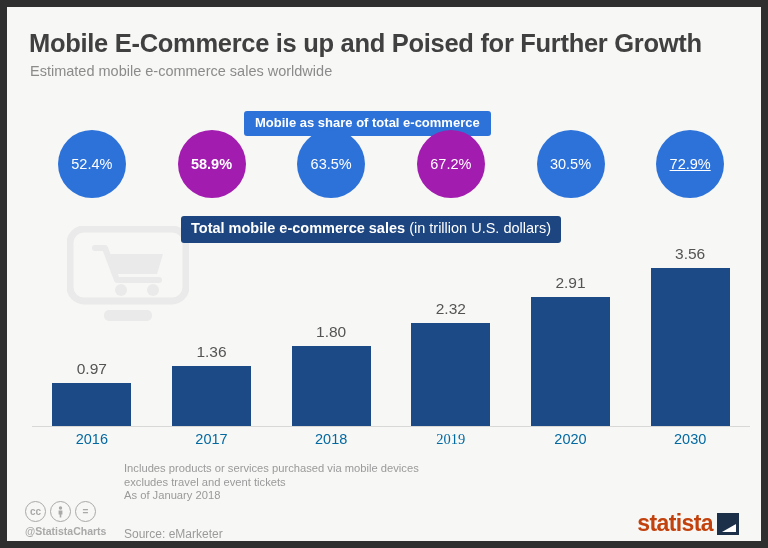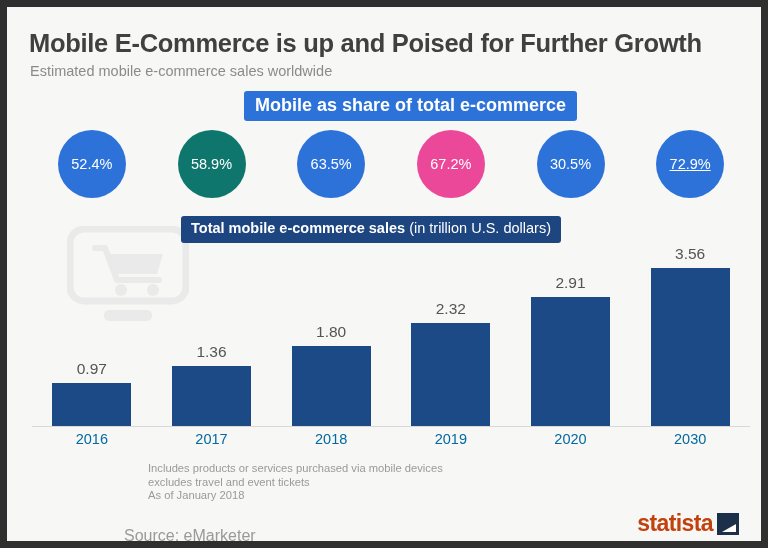--- a/index.html
+++ b/index.html
@@ -50,24 +50,24 @@
   
   .banner {
     position: absolute;
     color: #ffffff;
     border-radius: 3px;
     white-space: nowrap;
     line-height: 1;
   }
   .banner-share {
     left: 237px;
-    top: 84px;
+    top: 104px;
     padding: 5px 11px 7px 11px;
     background: #2d72d9;
-    font-size: 18px;
+    font-size: 13px;
     font-weight: bold;
   }
   .banner-total {
     left: 174px;
     top: 209px;
     padding: 5px 10px 7px 10px;
     background: #1d457f;
     font-size: 14.5px;
   }
   .banner-total .b-strong { font-weight: bold; }
@@ -145,27 +145,26 @@
 
   
   .footnote {
     position: absolute;
     left: 117px;
     top: 455px;
     font-size: 11.2px;
     line-height: 13.6px;
     color: #9a9a9a;
     white-space: nowrap;
-    margin-left: 24px;
   }
   .source {
     position: absolute;
     left: 117px;
     top: 520px;
-    font-size: 16px;
+    font-size: 12px;
     color: #9a9a9a;
   }
   .cc-group {
     position: absolute;
     left: 18px;
     top: 494px;
     width: 92px;
   }
   .cc-icons {
     display: flex;
@@ -220,23 +219,23 @@
 <div class="frame">
   <div class="inner">
 
     <div class="title">Mobile E-Commerce is up and Poised for Further Growth</div>
     <div class="subtitle">Estimated mobile e-commerce sales worldwide</div>
 
     <div class="banner banner-share">Mobile as share of total e-commerce</div>
 
     <div class="circles">
         <div class="bubble" style="left: 50.8333px; top: 0px; background: rgb(45, 114, 217);">52.4%</div>
-        <div class="bubble" style="left: 170.5px; top: 0px; background: #0f766e;">58.9%</div>
+        <div class="bubble" style="left: 170.5px; top: 0px; background: #a21caf; font-weight: bold;">58.9%</div>
         <div class="bubble" style="left: 290.167px; top: 0px; background: rgb(45, 114, 217);">63.5%</div>
-        <div class="bubble" style="left: 409.833px; top: 0px; background: #ec4899;">67.2%</div>
+        <div class="bubble" style="left: 409.833px; top: 0px; background: #a21caf;">67.2%</div>
         <div class="bubble" style="left: 529.5px; top: 0px; background: rgb(45, 114, 217);">30.5%</div>
         <div class="bubble" style="left: 649.167px; top: 0px; background: rgb(45, 114, 217); text-decoration: underline;">72.9%</div>
       </div>
 
     <svg class="watermark" viewBox="0 0 122 98" xmlns="http://www.w3.org/2000/svg">
       <rect x="3" y="3" width="116" height="72" rx="14" ry="14" fill="none" stroke="#eaeaea" stroke-width="7"></rect>
       <path d="M28 22 L38 22 L50 54 L92 54" fill="none" stroke="#eaeaea" stroke-width="6" stroke-linecap="round" stroke-linejoin="round"></path>
       <path d="M41 28 L96 28 L90 48 L49 48 Z" fill="#eaeaea"></path>
       <circle cx="54" cy="64" r="6" fill="#eaeaea"></circle>
       <circle cx="86" cy="64" r="6" fill="#eaeaea"></circle>
@@ -261,33 +260,46 @@
           <div class="bar-value" style="left: 404.333px; width: 79px; top: 293.087px;">2.32</div>
           <div class="bar" style="left: 524px; top: 289.915px; width: 79px; height: 129.085px; position: absolute; background: rgb(28, 74, 134);"></div>
           <div class="bar-value" style="left: 524px; width: 79px; top: 266.915px;">2.91</div>
           <div class="bar" style="left: 643.667px; top: 261.082px; width: 79px; height: 157.918px; position: absolute; background: rgb(28, 74, 134);"></div>
           <div class="bar-value" style="left: 643.667px; width: 79px; top: 238.082px;">3.56</div>
         </div>
       <div id="xlabels-layer">
           <div class="x-label" style="left: 25px; width: 119.667px;">2016</div>
           <div class="x-label" style="left: 144.667px; width: 119.667px;">2017</div>
           <div class="x-label" style="left: 264.333px; width: 119.667px;">2018</div>
-          <div class="x-label" style="left: 384px; width: 119.667px;">2019</div>
+          <div class="x-label" style="left: 384px; width: 119.667px; font-family: Liberation Serif, serif;">2019</div>
           <div class="x-label" style="left: 503.667px; width: 119.667px;">2020</div>
           <div class="x-label" style="left: 623.333px; width: 119.667px;">2030</div>
         </div>
     </div>
 
     <div class="footnote">
       <div>Includes products or services purchased via mobile devices</div>
       <div>excludes travel and event tickets</div>
       <div>As of January 2018</div>
     </div>
     <div class="source">Source: eMarketer</div>
 
+    <div class="cc-group">
+      <div class="cc-icons">
+        <div class="cc-badge">cc</div>
+        <div class="cc-badge">
+          <svg width="13" height="13" viewBox="0 0 13 13" xmlns="http://www.w3.org/2000/svg">
+            <circle cx="6.5" cy="3" r="1.7" fill="#a9a9a9"></circle>
+            <path d="M4.6 5.4h3.8v4.2H7.3v3H5.7v-3H4.6z" fill="#a9a9a9"></path>
+          </svg>
+        </div>
+        <div class="cc-badge">=</div>
+      </div>
+      <div class="cc-handle">@StatistaCharts</div>
+    </div>
 
     <div class="logo">
       <span class="logo-text">statista</span>
       <span class="logo-mark">
         <svg width="22" height="22" viewBox="0 0 22 22" xmlns="http://www.w3.org/2000/svg">
           <rect width="22" height="22" fill="#1d3049"></rect>
           <path d="M19 3 L19 11 L5 19 L19 19 Z" fill="#ffffff"></path>
           <path d="M19 5.5 L19 10.2 L10.5 15 Z" fill="#1d3049"></path>
         </svg>
       </span>

